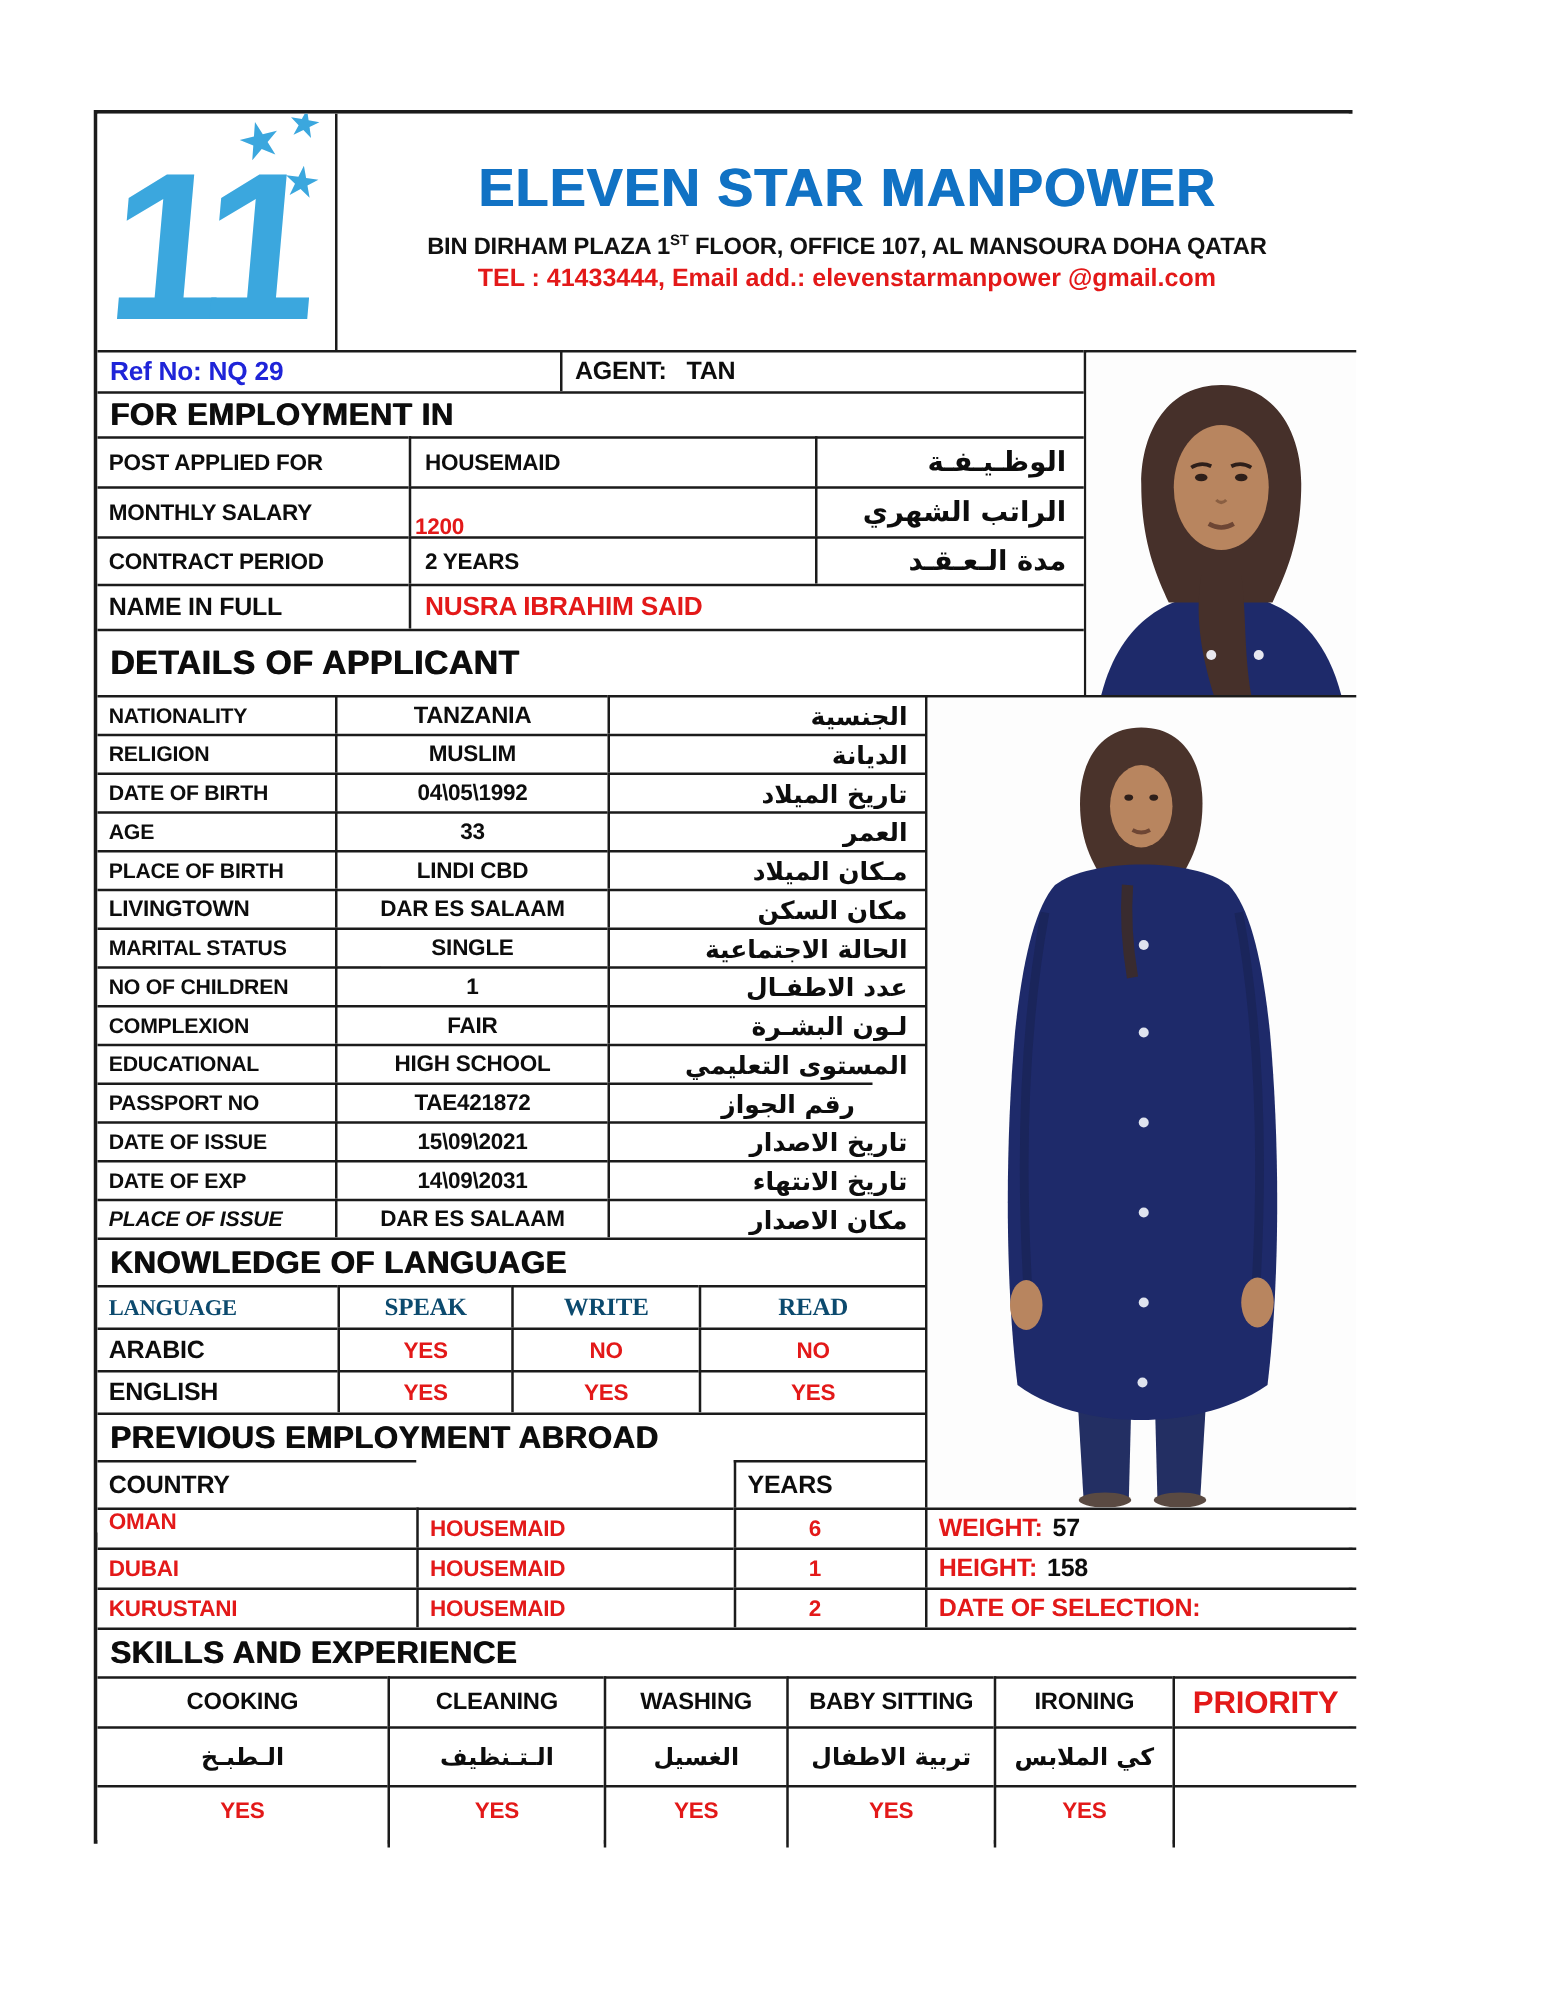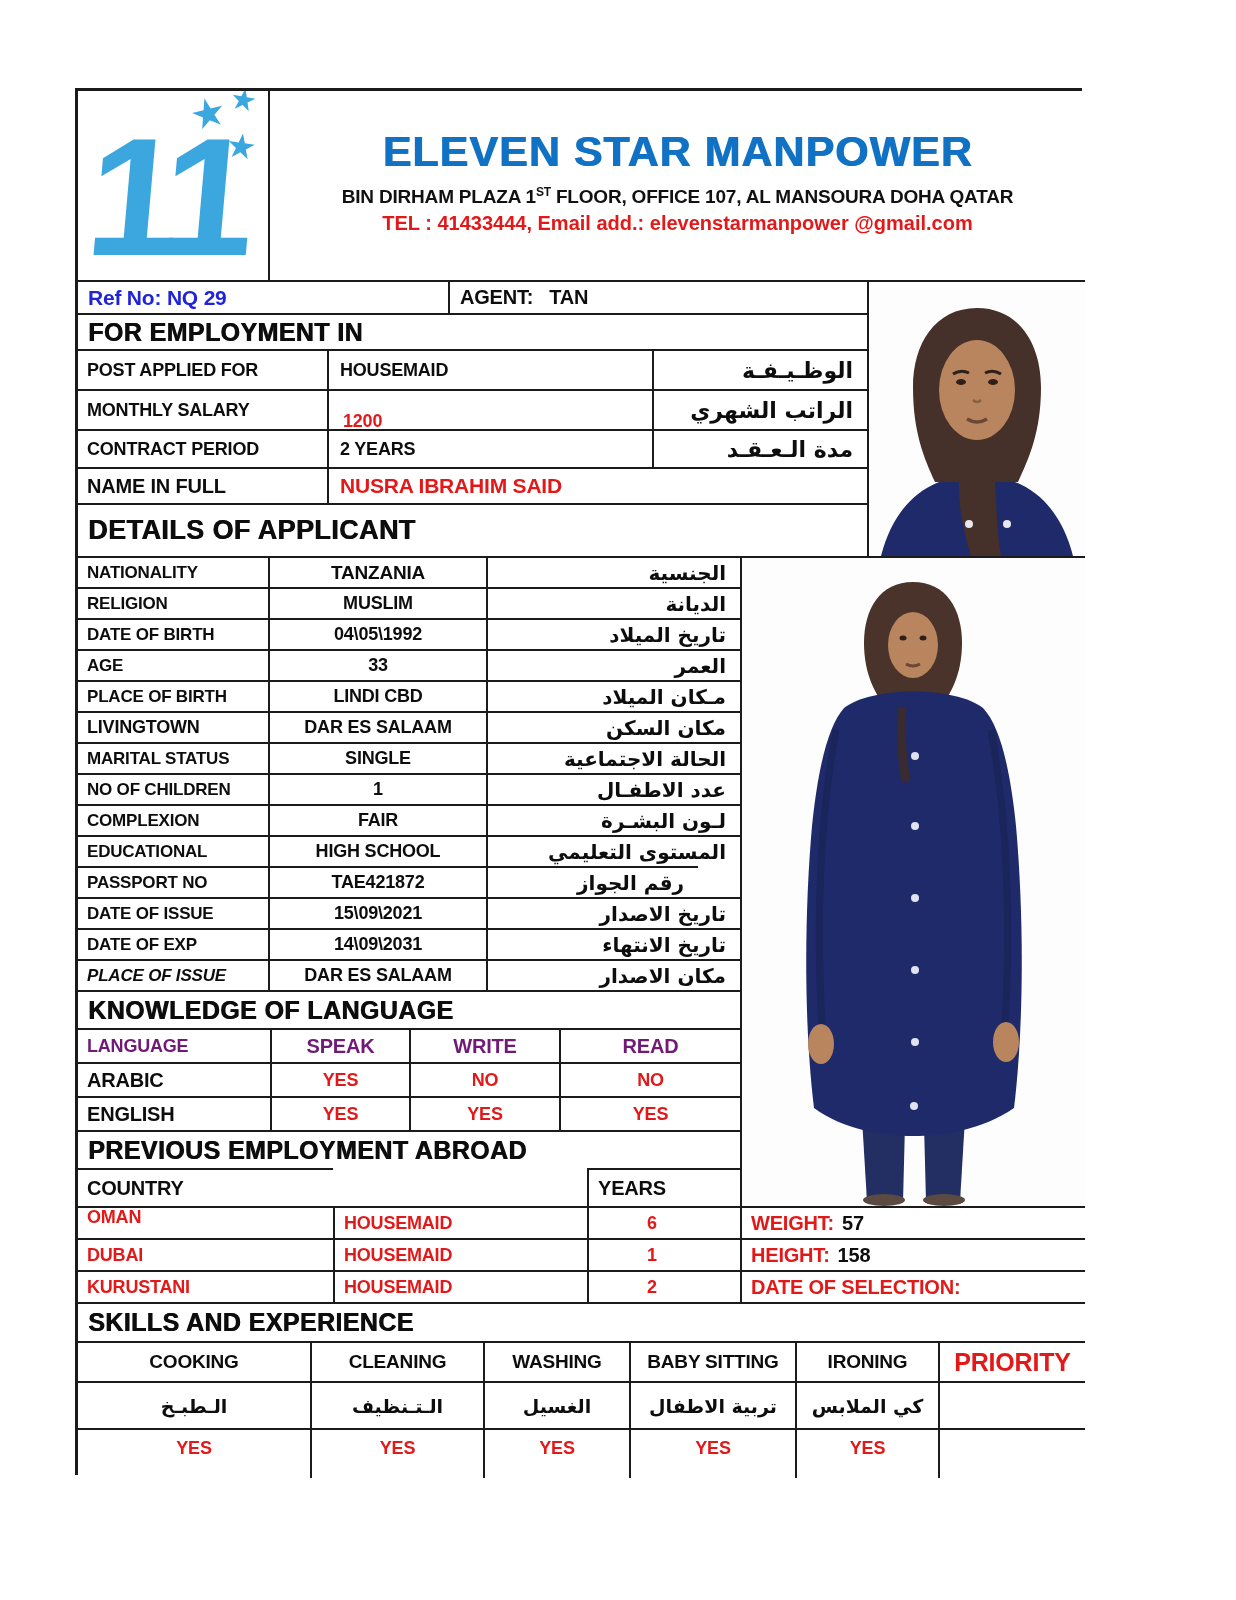--- a/index.html
+++ b/index.html
@@ -18,21 +18,21 @@
   .noL { border-left:none; }
   .noT { border-top:none; }
   .sec {
     font-weight:bold; font-size:25px; color:#0d0d0d; letter-spacing:0.4px;
     padding-left:10px; text-shadow:0.7px 0 0 #0d0d0d;
   }
   .lbl { font-weight:bold; font-size:18px; color:#0d0d0d; padding-left:9px; letter-spacing:-0.2px; }
   .val { font-weight:bold; font-size:18px; color:#0d0d0d; letter-spacing:-0.2px; }
   .ctr { justify-content:center; }
   .red { color:#e31919; }
-  .maroon { color:#701a75; }
+  .maroon { color:#0c4a6e;font-family:Liberation Serif, serif; }
   .blue { color:#1f24d8; }
   .ar {
     direction:rtl; justify-content:flex-start; padding-right:14px;
     font-family:"DejaVu Sans", sans-serif; font-size:20px; font-weight:bold; color:#0d0d0d;
   }
   .logo-num {
     position:absolute; left:10px; top:22px; font-size:168px; font-weight:bold;
     color:#3ba7de; letter-spacing:-10px; transform:skewX(-5deg);
     font-family:"Liberation Sans", sans-serif; line-height:1;
   }
@@ -104,21 +104,21 @@
     </div>
   <div class="cell" style="left:249px;top:258px;width:325px;height:40px;">
       <span class="val" style="padding-left:11px;">HOUSEMAID</span>
     </div>
   <div class="cell ar" style="left:574px;top:258px;width:215px;height:40px;font-size:22px;">الوظـيـفـة</div>
 
   <div class="cell noL" style="left:0;top:298px;width:249px;height:40px;">
       <span class="lbl">MONTHLY SALARY</span>
     </div>
   <div class="cell" style="left:249px;top:298px;width:325px;height:40px;">
-      <span class="val red" style="padding-left:14px;margin-top:22px;">1200</span>
+      <span class="val red" style="padding-left:3px;margin-top:22px;">1200</span>
     </div>
   <div class="cell ar" style="left:574px;top:298px;width:215px;height:40px;font-size:22px;">الراتب الشهري</div>
 
   <div class="cell noL" style="left:0;top:338px;width:249px;height:38px;">
       <span class="lbl">CONTRACT PERIOD</span>
     </div>
   <div class="cell" style="left:249px;top:338px;width:325px;height:38px;">
       <span class="val" style="padding-left:11px;">2 YEARS</span>
     </div>
   <div class="cell ar" style="left:574px;top:338px;width:215px;height:38px;font-size:22px;">مدة الـعـقـد</div>

